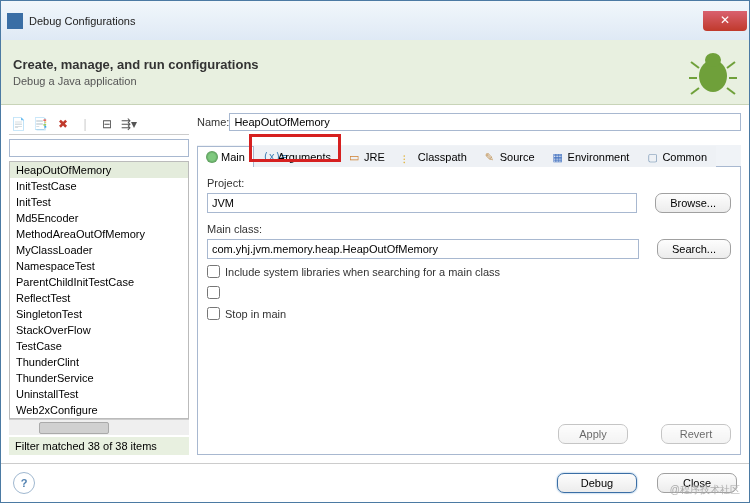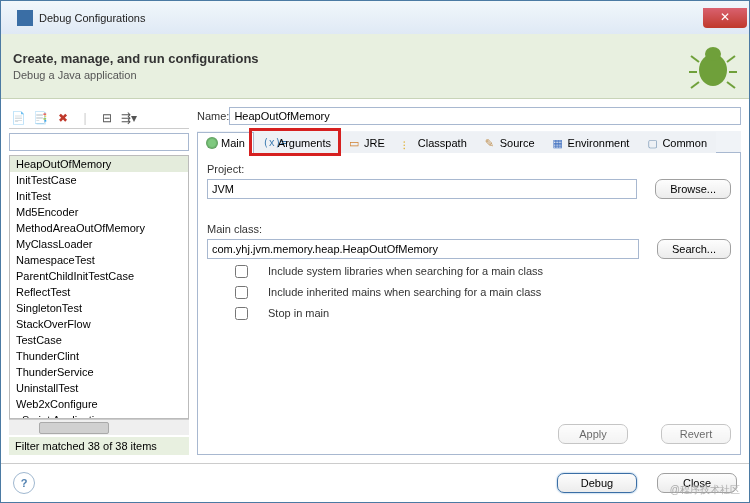--- a/index.html
+++ b/index.html
@@ -1,20 +1,20 @@
 <!DOCTYPE html>
 <html><head>
 <meta charset="utf-8">
 <style>
 * { box-sizing: border-box; margin: 0; padding: 0; font-family: "Segoe UI", Tahoma, sans-serif; font-size: 11px; }
 body { background: #fff; width: 750px; height: 503px; overflow: hidden; }
 
 .window { width: 750px; height: 503px; border: 1px solid #4b7aa3; display: flex; flex-direction: column; }
 
-.titlebar { height: 33px; background: linear-gradient(#f1f7fb, #dfe9f5); display: flex; align-items: center; padding: 0 2px 0 16px; }
+.titlebar { height: 39px; background: linear-gradient(#f1f7fb, #dfe9f5); display: flex; align-items: center; padding: 0 2px 0 6px; }
 .titlebar .app-icon { width: 16px; height: 16px; background: #3a6ea5; margin-right: 6px; }
 .titlebar .title { flex: 1; color: #222; }
 .titlebar .close { width: 44px; height: 20px; background: linear-gradient(#d9616f, #c0392b); border-radius: 0 0 4px 4px; color: #fff; text-align: center; line-height: 18px; font-size: 12px; cursor: pointer; }
 
 .header { background: #e8f0e0; padding: 8px 12px; display: flex; align-items: center; border-bottom: 1px solid #c8d4b8; }
 .header-text { flex: 1; }
 .header h1 { font-size: 13px; font-weight: bold; color: #333; }
 .header .sub { color: #555; margin-top: 3px; }
 .bug-icon { width: 48px; height: 48px; }
 .bug-icon svg { width: 48px; height: 48px; }
@@ -29,39 +29,39 @@
 .tree-item { padding: 2px 6px; white-space: nowrap; cursor: pointer; }
 .tree-item.sel { background: #e4ecdc; }
 .hscroll { height: 16px; background: #efefef; border-top: 1px solid #ccc; display: flex; align-items: center; }
 .hscroll .thumb { width: 70px; height: 12px; background: #d0d0d0; margin-left: 30px; border: 1px solid #aaa; border-radius: 2px; }
 .filter-status { background: #e8f0e0; padding: 3px 6px; margin-top: 2px; }
 
 .right { flex: 1; display: flex; flex-direction: column; }
 .name-row { display: flex; align-items: center; margin-bottom: 6px; }
 .name-row input { flex: 1; border: 1px solid #a8b8d0; padding: 2px 4px; }
 
-.tabs { display: flex; border-bottom: 1px solid #a8b8d0; background: #f0f3f7; }
+.tabs { display: flex; border-bottom: 1px solid #a8b8d0; background: #f0f3f7; margin-top: 8px; }
 .tab { padding: 4px 8px; display: flex; align-items: center; gap: 3px; border: 1px solid transparent; border-bottom: none; cursor: pointer; position: relative; top: 1px; background: #eef1f5; }
 .tab.active { background: #fff; border-color: #a8b8d0; }
 .tab .ticon { width: 12px; height: 12px; display: inline-block; }
 .ticon.main { background: radial-gradient(circle, #7fc97f 40%, #5a9a5a 70%); border-radius: 50%; }
 .ticon.args { color: #3a7ab0; font-family: monospace; font-size: 10px; }
 .ticon.jre { color: #d08030; }
 .ticon.cp { color: #e0b030; }
 .ticon.src { color: #c09050; }
 .ticon.env { color: #4070c0; }
 .ticon.com { color: #7090b0; }
 
 .highlight-box { position: absolute; border: 3px solid #d62020; pointer-events: none; }
 
 .tab-content { flex: 1; border: 1px solid #a8b8d0; border-top: none; padding: 10px 9px; background: #fff; display: flex; flex-direction: column; gap: 4px; }
 .field-row { display: flex; gap: 6px; align-items: center; }
 .field-row input[type=text] { flex: 1; border: 1px solid #a8b8d0; padding: 3px 4px; }
 .btn { border: 1px solid #a0a0a0; background: linear-gradient(#fdfdfd, #ececec); padding: 3px 14px; border-radius: 7px; cursor: pointer; min-width: 70px; text-align: center; margin-left: 12px; }
-.check-row { display: flex; gap: 20px; padding: 2px 0; margin-left: 28px; }
+.check-row { display: flex; align-items: center; gap: 5px; padding: 2px 0; }
 .check-row input { width: 13px; height: 13px; }
 
 .apply-row { display: flex; justify-content: flex-end; gap: 21px; padding: 8px 0 0; }
 
 .footer { border-top: 1px solid #ccc; padding: 8px 12px; display: flex; align-items: center; }
 .help-icon { width: 22px; height: 22px; border: 1px solid #a0b8d0; border-radius: 50%; text-align: center; line-height: 20px; color: #5080b0; font-weight: bold; cursor: pointer; }
 .footer .spacer { flex: 1; }
 .footer .btn.primary { border: 1px solid #3a6ea5; box-shadow: 0 0 2px #6ba0d0; }
 
 .watermark { position: absolute; bottom: 6px; right: 10px; color: #aaa; font-size: 10px; pointer-events: none; }
@@ -173,32 +173,31 @@
         </div>
         <div class="highlight-box" style="left:52px; top:-3px; width:92px; height:28px;"></div>
       </div>
 
       <div class="tab-content">
         <label>Project:</label>
         <div class="field-row">
           <input type="text" value="JVM" style="">
           <div class="btn">Browse...</div>
         </div>
-        <label style="margin-top:20px">Main class:</label>
+        <label style="margin-top:6px">Main class:</label>
         <div class="field-row">
           <input type="text" value="com.yhj.jvm.memory.heap.HeapOutOfMemory" style="">
           <div class="btn">Search...</div>
         </div>
         <div class="check-row">
             <input type="checkbox" style="">
             <label>Include system libraries when searching for a main class</label>
           </div>
         <div class="check-row">
             <input type="checkbox" style="">
-            <label>Include inherited mains when searching for a main class</label>
           </div>
         <div class="check-row">
             <input type="checkbox" style="">
             <label>Stop in main</label>
           </div>
         <div style="flex:1"></div>
         <div class="apply-row">
           <div class="btn" style="opacity:.6">Apply</div>
           <div class="btn" style="opacity:.6">Revert</div>
         </div>

